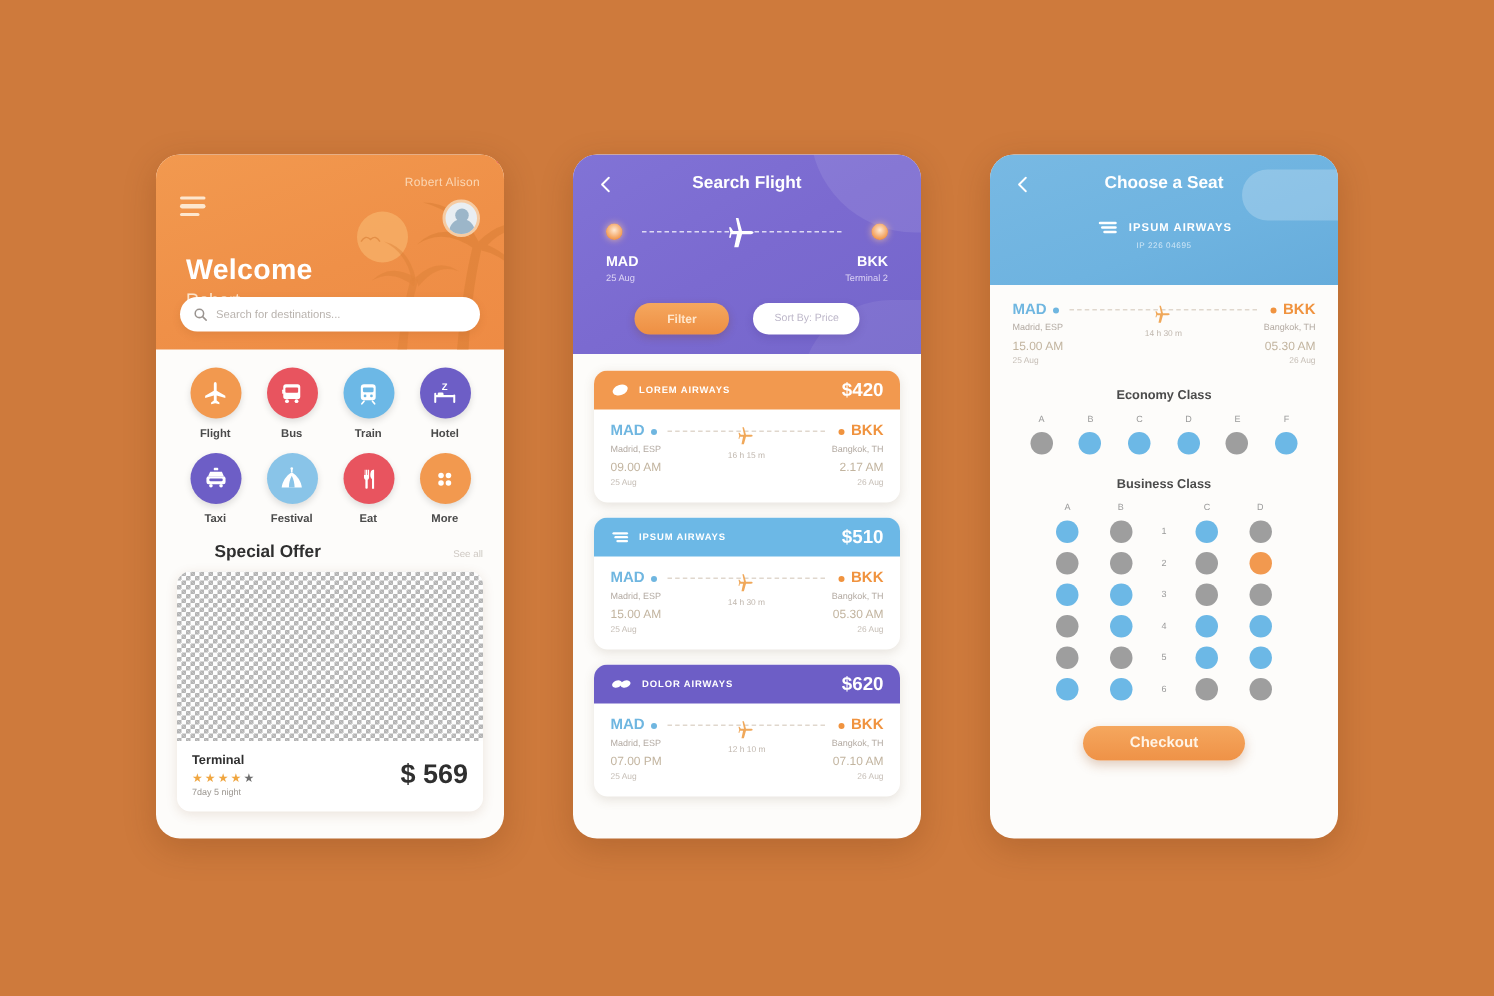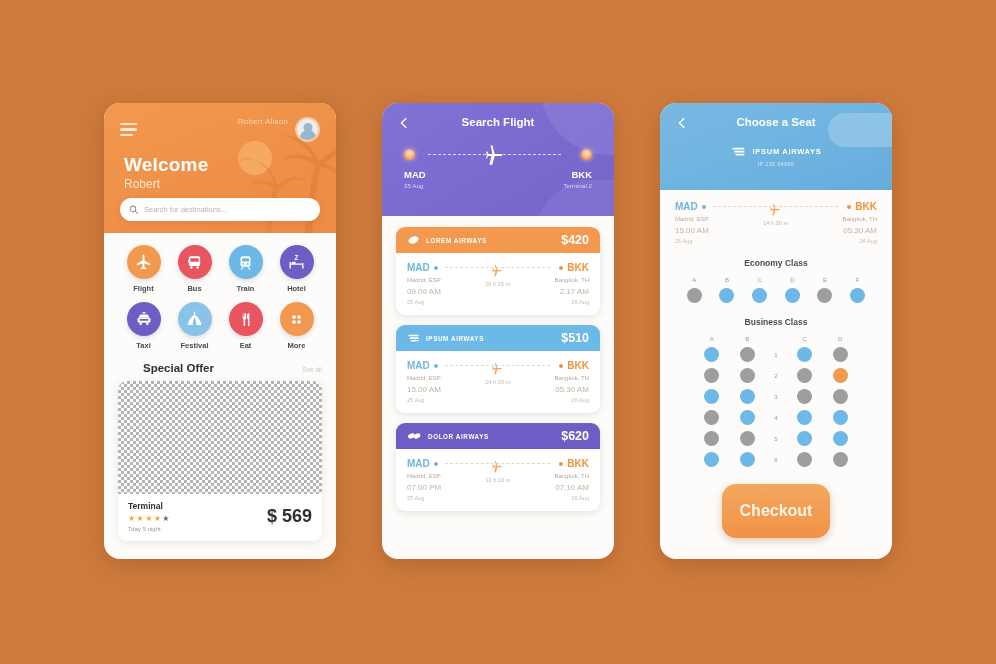--- a/index.html
+++ b/index.html
@@ -45,21 +45,21 @@
   .s1-topbar {
     position: relative; display: flex; align-items: center;
     justify-content: space-between; padding: 14px 16px 0 16px; z-index: 3;
   }
   .hamburger { width: 17px; cursor: pointer; }
   .hamburger span {
     display: block; height: 2.2px; background: #fde7cf;
     border-radius: 2px; margin-bottom: 3.4px;
   }
   .hamburger span:last-child { margin-bottom: 0; width: 13px; }
-  .user-wrap { display: flex; align-items: flex-start; gap: 7px; }
+  .user-wrap { display: flex; align-items: flex-end; gap: 7px; flex-direction: column; }
   .user-name { font-size: 8px; color: #fbd7b4; letter-spacing: .2px; }
   .avatar {
     width: 25px; height: 25px; border-radius: 50%;
     background: #e9eef2; border: 2px solid #f6cba2;
     position: relative; overflow: hidden;
   }
   .avatar .head {
     position: absolute; width: 9px; height: 9px; border-radius: 50%;
     background: #9cb6c9; left: 50%; top: 4px; transform: translateX(-50%);
   }
@@ -123,21 +123,21 @@
   }
   .offer-name { font-size: 8.5px; font-weight: bold; color: #2f2f2f; }
   .stars { margin: 3px 0 3px 0; font-size: 8px; letter-spacing: 1.4px; }
   .star-on { color: #f0a640; }
   .star-off { color: #6f6f6f; }
   .offer-days { font-size: 6px; color: #9b9690; }
   .offer-price { font-size: 18px; font-weight: bold; color: #2f2f2f; }
 
   
   .s2-header {
-    position: relative; height: 113px; overflow: hidden;
+    position: relative; height: 133px; overflow: hidden;
     background: linear-gradient(150deg, #8173d6 0%, #7b6ad0 50%, #7466cb 100%);
   }
   .s2-blob {
     position: absolute; right: -30px; top: -22px; width: 104px; height: 74px;
     background: rgba(255,255,255,.09); border-radius: 0 0 0 70px;
   }
   .s2-blob2 {
     position: absolute; right: -40px; bottom: -28px; width: 120px; height: 64px;
     background: rgba(255,255,255,.07); border-radius: 60px 0 0 0;
   }
@@ -276,22 +276,22 @@
     display: grid; grid-template-columns: repeat(6,1fr);
     justify-items: center; padding: 0 18px; margin-bottom: 5px;
   }
   .eco-row {
     display: grid; grid-template-columns: repeat(6,1fr);
     justify-items: center; padding: 0 18px;
   }
   .checkout-btn {
     display: block; margin: 17px auto 12px auto;
     background: linear-gradient(180deg,#f5a75e,#ef9247);
-    color: #fff4e6; font-size: 16px; font-weight: bold;
-    padding: 18px 0; width: 108px; border-radius: 14px; border: none;
+    color: #fff4e6; font-size: 10px; font-weight: bold;
+    padding: 6px 0; width: 108px; border-radius: 14px; border: none;
     cursor: pointer; box-shadow: 0 3px 8px rgba(150,80,30,.28);
   }
 </style>
 </head>
 <body>
 
 <div class="screens">
 
   <div class="phone">
     <div class="s1-header">
@@ -485,20 +485,24 @@
             <path d="M21 14.5l-8-2.2V6.8c0-.9-.5-1.6-1-1.6s-1 .7-1 1.6v5.5l-8 2.2v1.6l8-1.7v3.4l-2.2 1.4v1.1l3.2-.8 3.2.8v-1.1L13 18.8v-3.4l8 1.7z" transform="rotate(90 12 12)"></path>
           </svg>
         </div>
         <div class="route-end right">
           <div class="rdot" style="margin-left:auto"></div>
           <div class="rcode">BKK</div>
           <div class="rsub">Terminal 2</div>
         </div>
       </div>
 
+      <div class="btn-row">
+        <button class="btn-filter">Filter</button>
+        <button class="btn-sort">Sort By: Price</button>
+      </div>
     </div>
 
     <div class="s2-body">
 
       <div class="flight-card">
         <div class="fc-head" style="background:#f2994f">
           <div class="fc-brand">
             <svg width="13" height="10" viewBox="0 0 20 14">
               <ellipse cx="10" cy="7" rx="8" ry="5.2" fill="#fff" transform="rotate(-20 10 7)"></ellipse>
             </svg>

